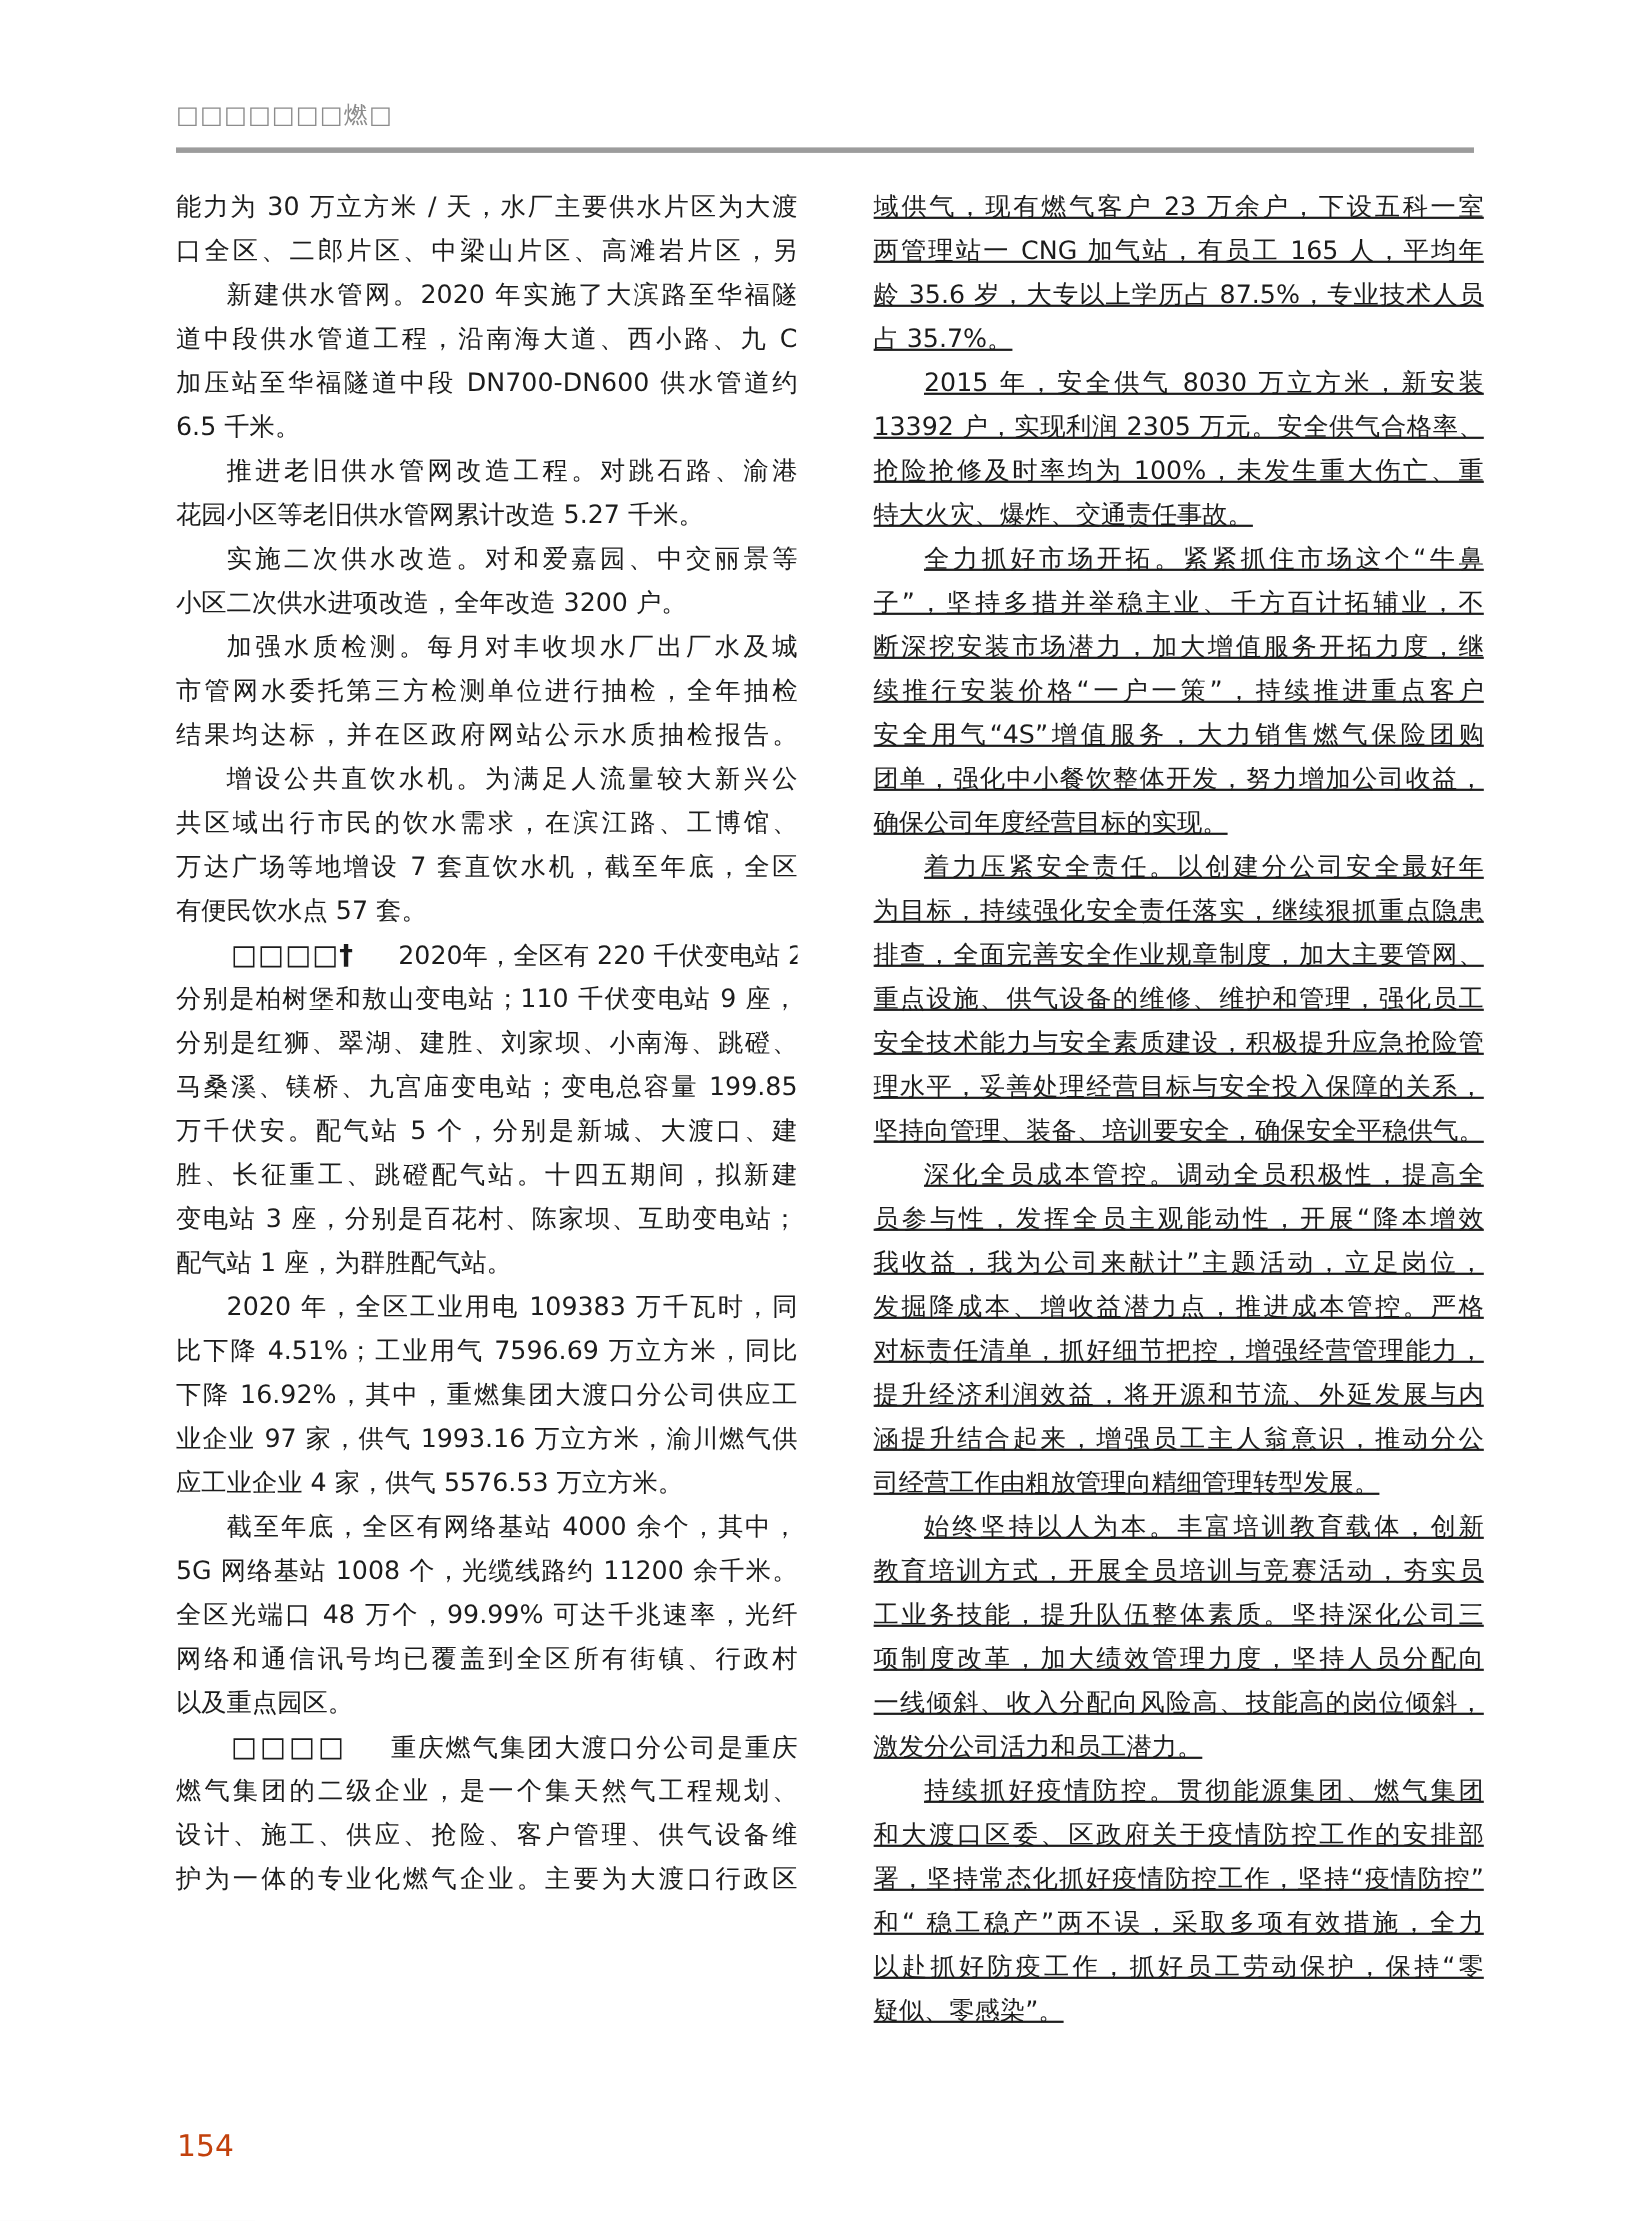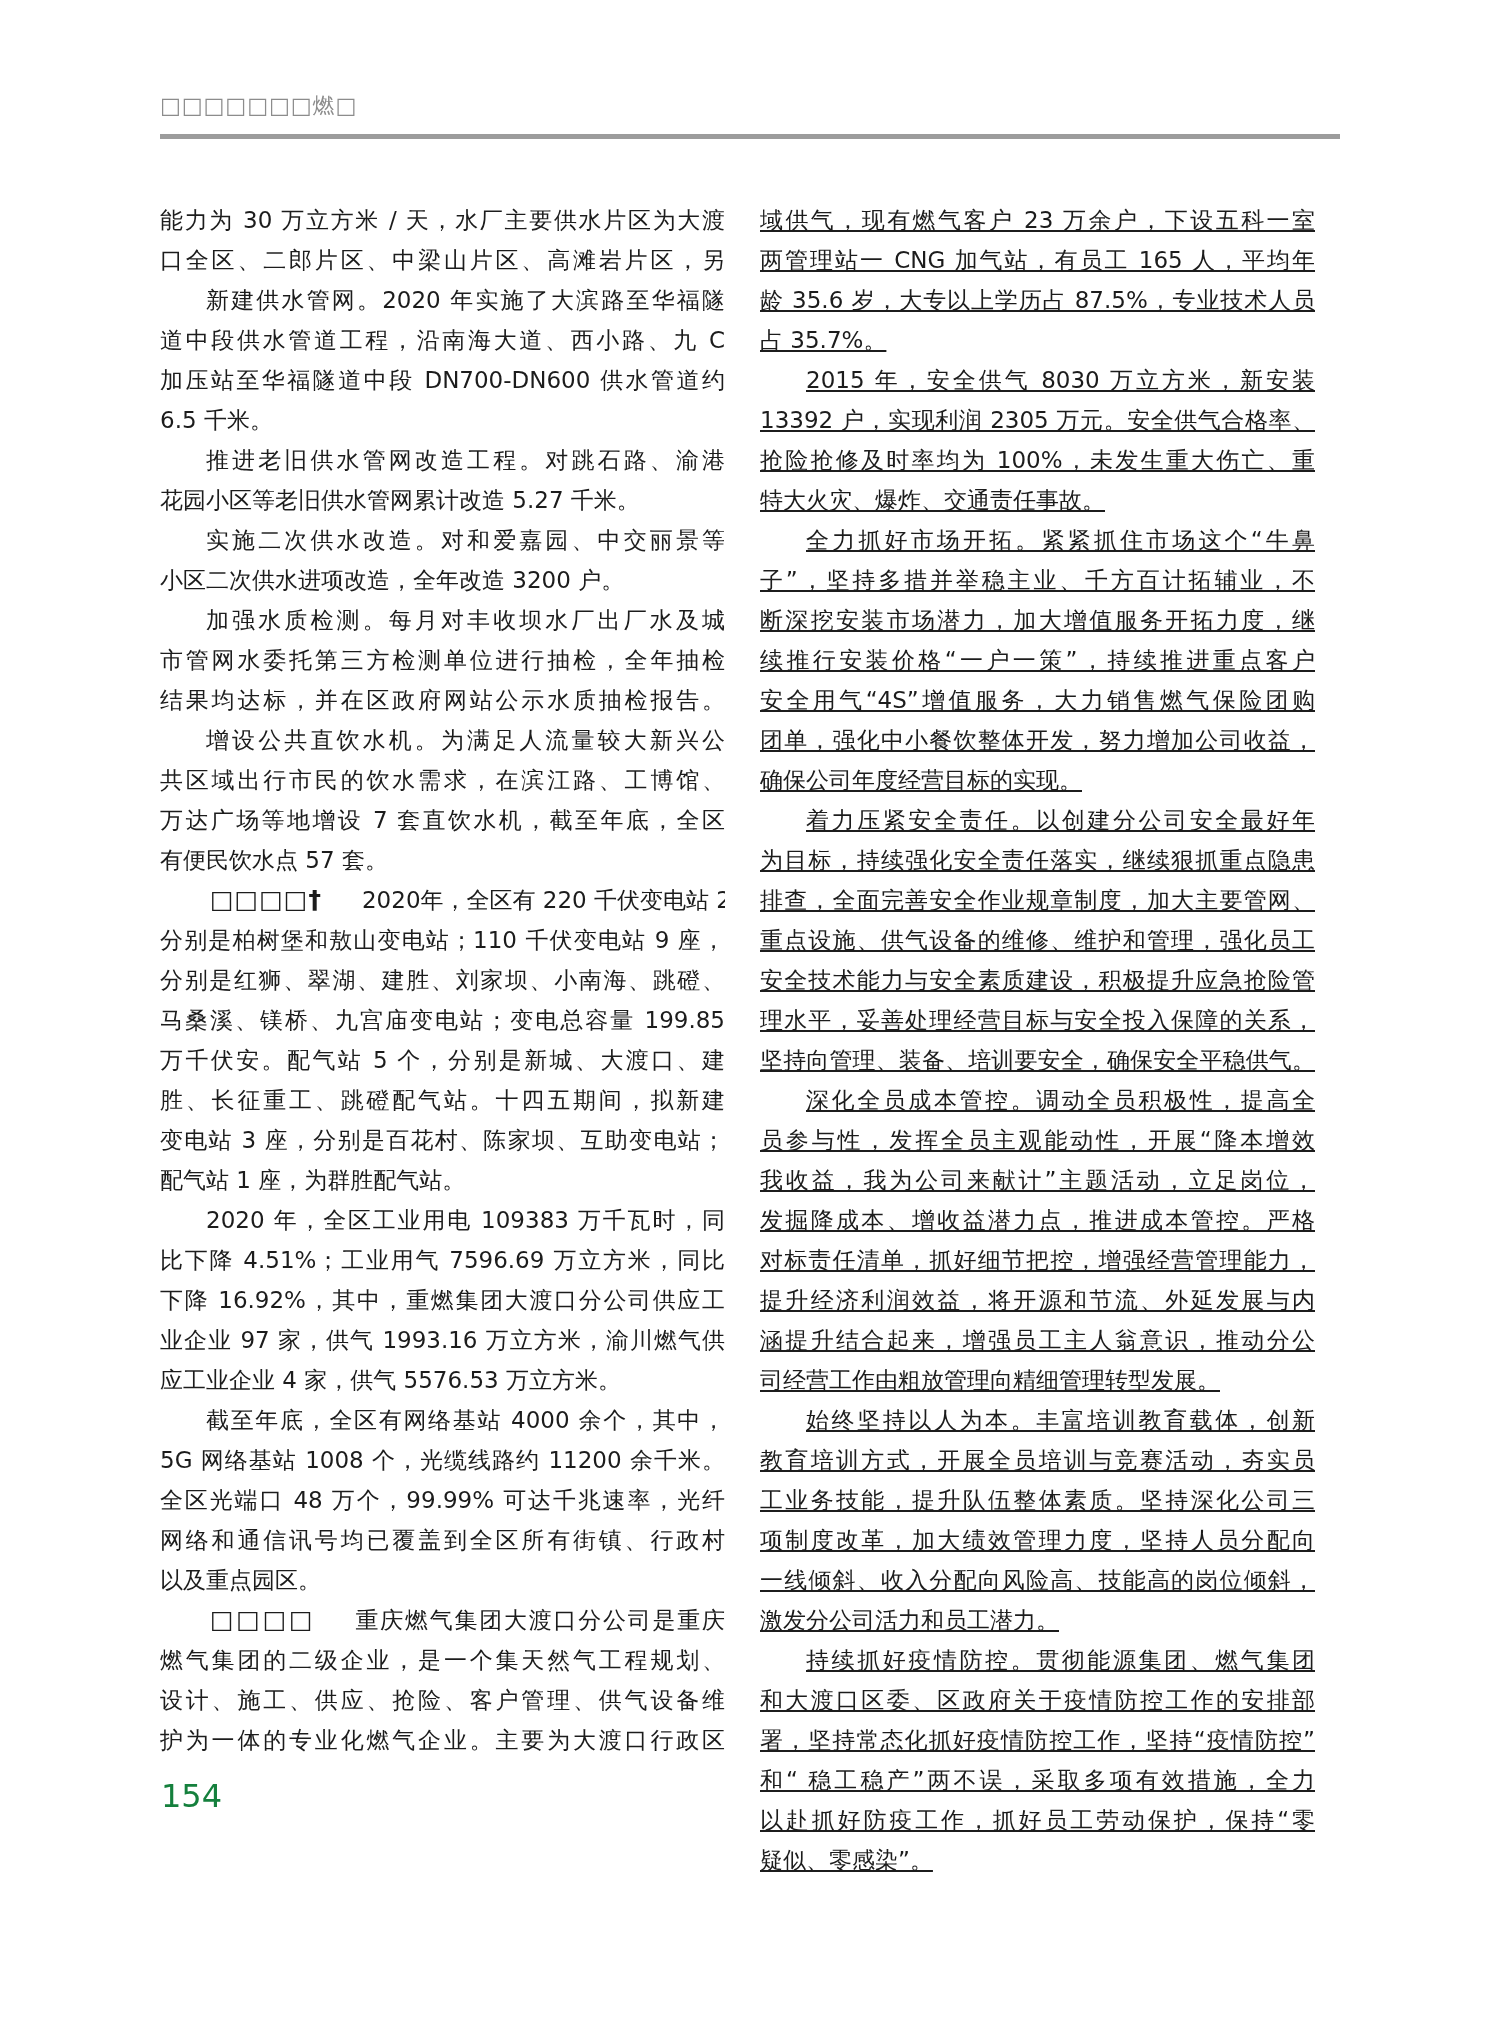--- a/index.html
+++ b/index.html
@@ -17,21 +17,21 @@
     font-size:22px;line-height:26px;
     color:#8c8c8c;letter-spacing:1px;
     font-family:"DejaVu Sans", sans-serif;
   }
   .rule{
     position:absolute;left:160px;top:134px;
     width:1180px;height:5px;background:#9c9c9c;
   }
   .cols{
     position:absolute;left:160px;top:168px;
-    display:flex;gap:35px;margin-top:32px;
+    display:flex;gap:69px;
   }
   .col-left{width:565px;}
   .col-right{width:555px;text-decoration:underline;}
   .line{
     height:40px;line-height:40px;
     font-size:23px;
     text-align:justify;
     text-justify:inter-character;
     overflow:hidden;
     white-space:nowrap;
@@ -39,22 +39,22 @@
   .j{text-align-last:justify;}
   .ind{text-indent:46px;}
   .hl{padding-left:50px;}
   .shead{
     font-weight:bold;
     font-size:25px;
     letter-spacing:1px;
   }
   .sbody{margin-left:40px;}
   .pageno{
-    position:absolute;left:161px;top:1776px;
-    font-size:32px;line-height:40px;color:#15803d;
+    position:absolute;left:161px;top:1932px;
+    font-size:27px;line-height:40px;color:#c2410c;
     font-family:"DejaVu Sans", sans-serif;
   }
 </style>
 </head>
 <body>
 
 <div class="page">
   <div class="hdr">□□□□□□□燃□</div>
   <div class="rule"></div>
   <div class="cols">

